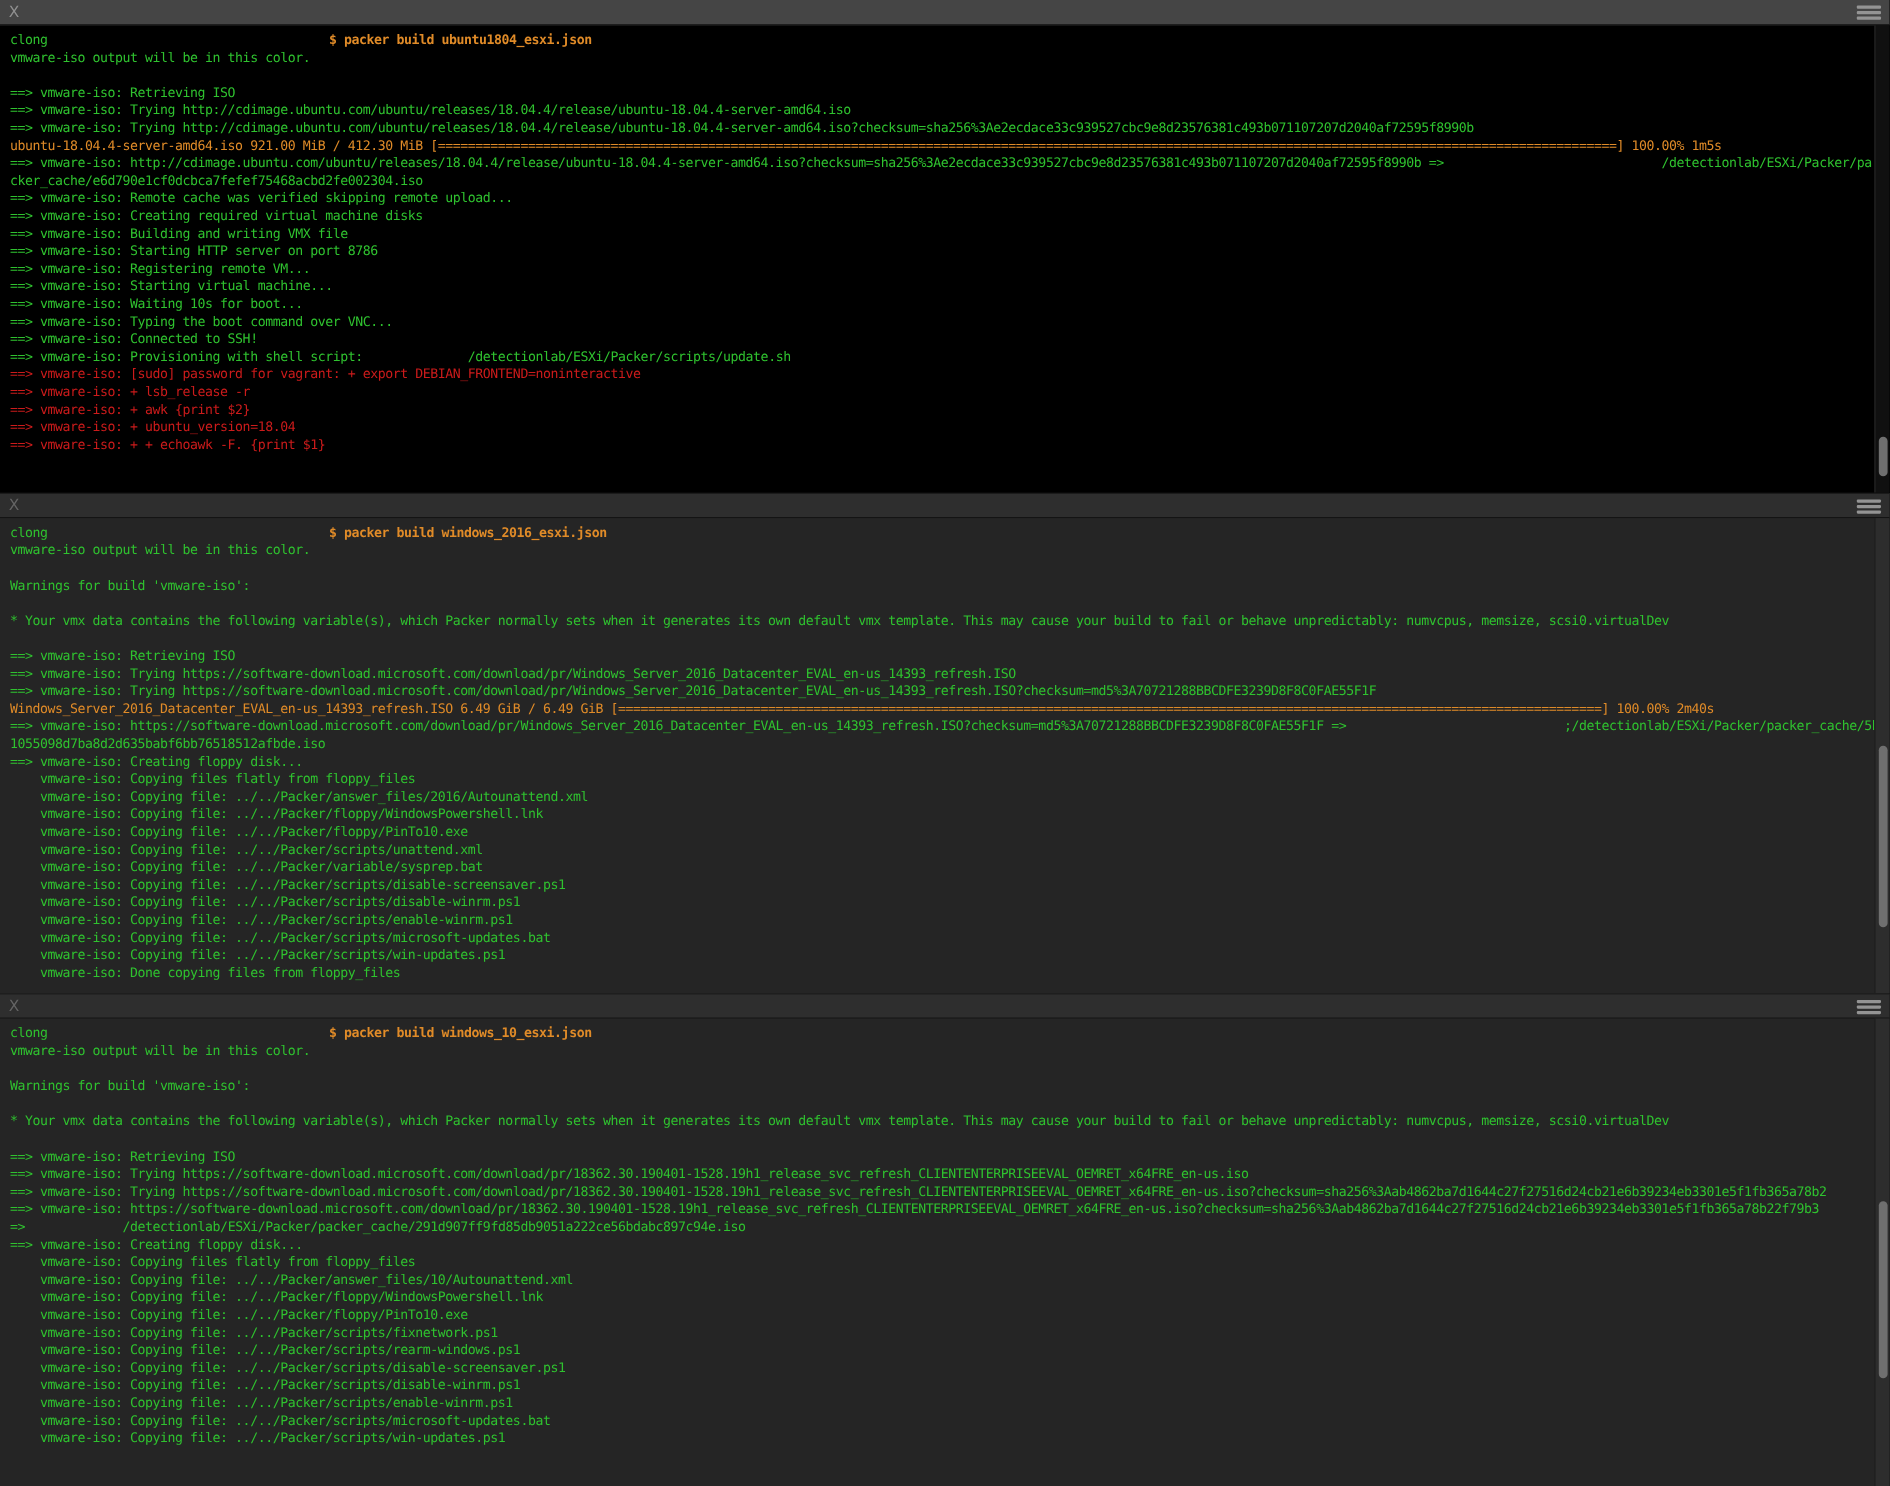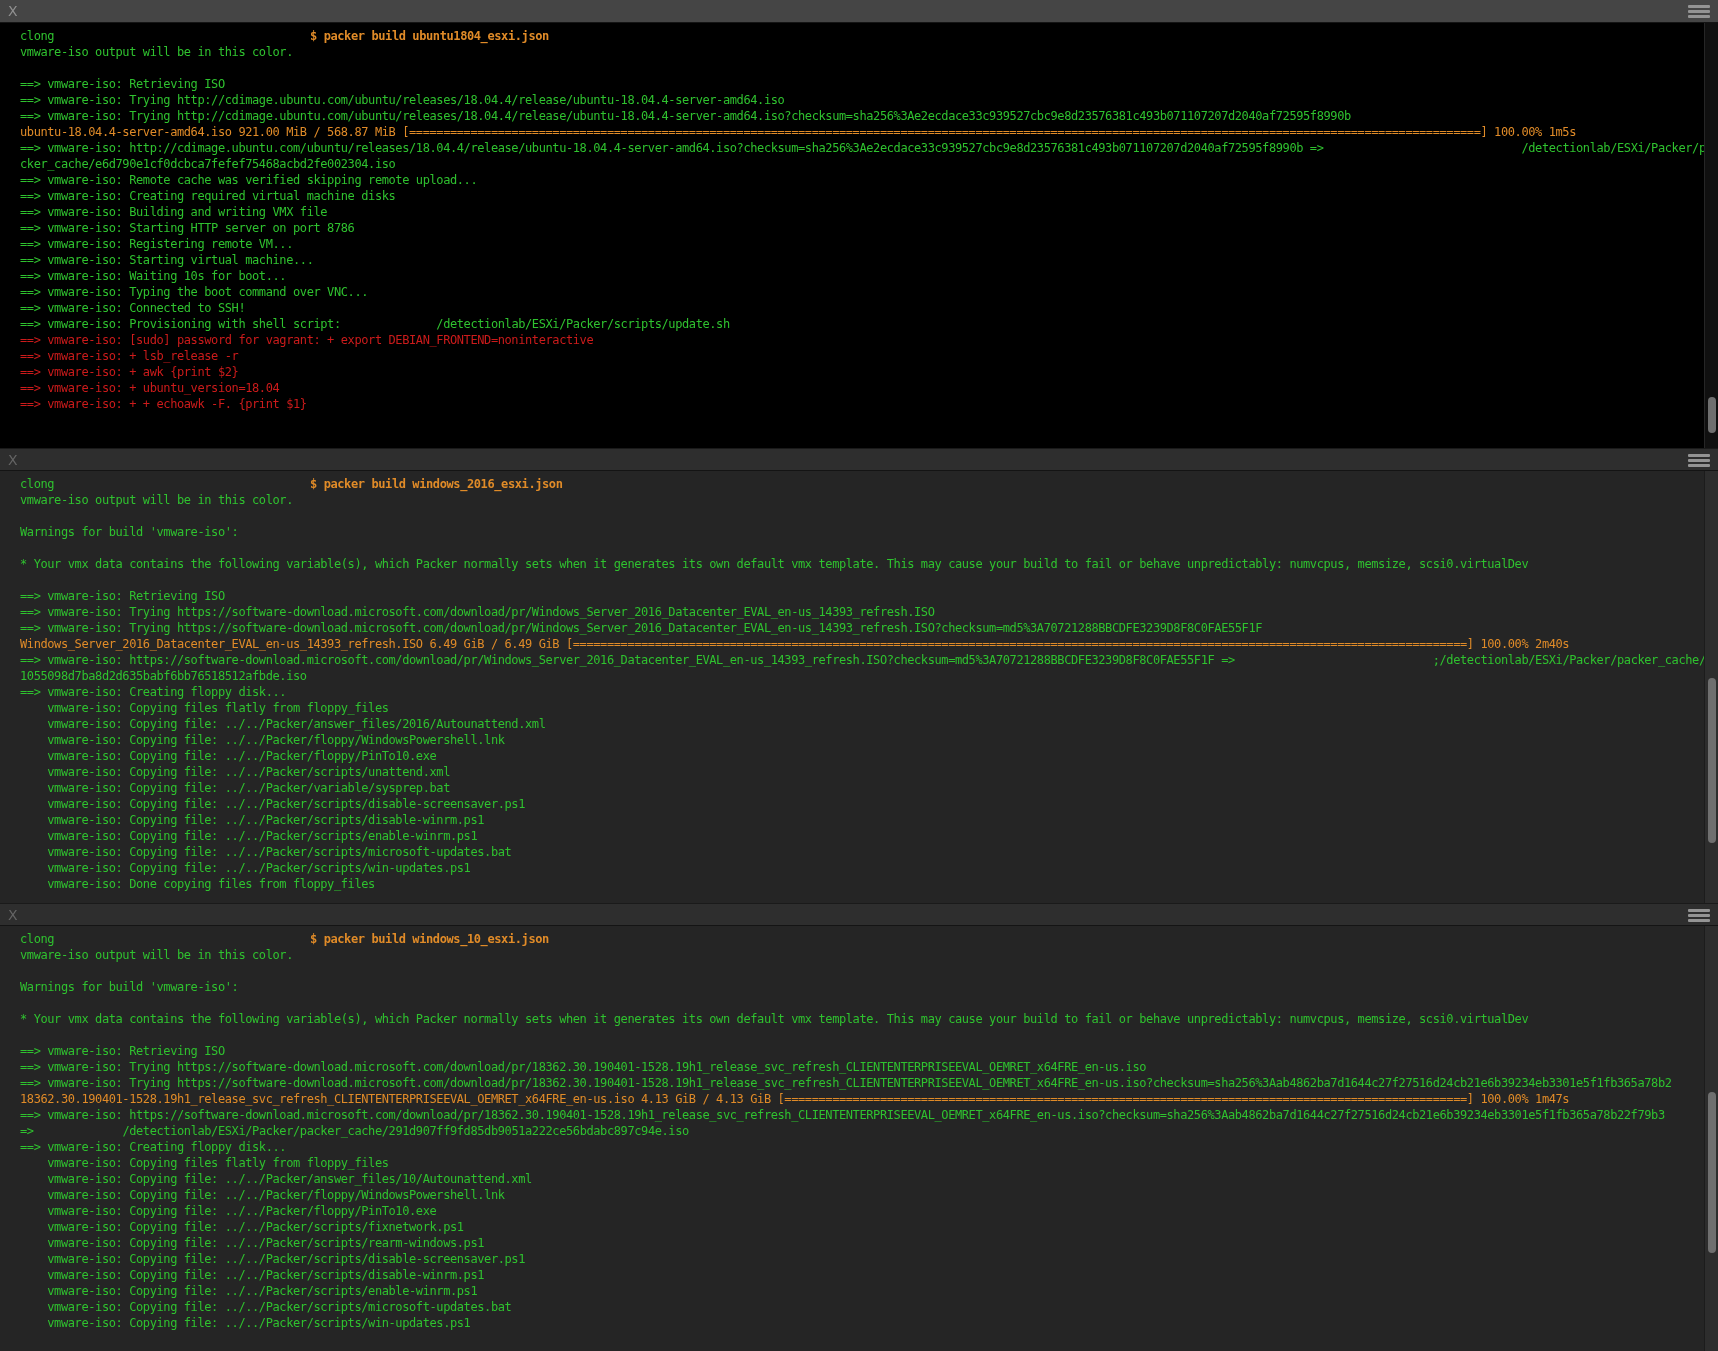--- a/index.html
+++ b/index.html
@@ -19,21 +19,21 @@
   .pane-3{height:448px;background:var(--pane-bg);}
   .titlebar{height:23px;display:flex;align-items:center;background:var(--title-bg);
     border-top:1px solid #1a1a1a;border-bottom:1px solid #141414;position:relative;}
   .pane--active .titlebar{background:var(--title-active-bg);border-top:none;}
   .x-icon{margin-left:8px;font-family:"DejaVu Sans","Liberation Sans",sans-serif;
     font-size:14px;line-height:1;color:var(--close-dim);cursor:default;}
   .pane--active .x-icon{color:var(--close-active);}
   .menu-icon{position:absolute;right:8px;top:5px;width:22px;height:13px;}
   .menu-icon i{display:block;height:3px;margin-bottom:2px;background:var(--menu-color);border-radius:1px;}
   .content{position:absolute;left:0;right:14px;top:23px;bottom:0;
-    padding:5px 2px 0 20px;overflow:hidden;}
+    padding:5px 2px 0 9px;overflow:hidden;}
   .tline{white-space:pre;font-size:12px;line-height:16px;letter-spacing:-0.4px;position:relative;}
   .c-g{color:var(--green);}
   .c-o{color:var(--orange);}
   .c-r{color:var(--red);}
   .cmd{position:absolute;left:290px;top:0;font-weight:bold;}
   .scroll-track{position:absolute;right:0;top:23px;bottom:0;width:14px;
     background:var(--track-light);border-left:1px solid #1c1c1c;}
   .pane--active .scroll-track{background:var(--track-dark);border-left:1px solid #262626;}
   .scroll-thumb{position:absolute;left:3px;width:8px;background:var(--thumb);border-radius:4px;}
 </style>
@@ -49,21 +49,21 @@
         <i></i>
       </span>
   </header>
   <div class="content">
       <div class="tline"><span class="c-g">clong</span><span class="c-o cmd">$ packer build ubuntu1804_esxi.json</span></div>
       <div class="tline"><span class="c-g">vmware-iso output will be in this color.</span></div>
       <div class="tline">&nbsp;</div>
       <div class="tline"><span class="c-g">==&gt; vmware-iso: Retrieving ISO</span></div>
       <div class="tline"><span class="c-g">==&gt; vmware-iso: Trying http://cdimage.ubuntu.com/ubuntu/releases/18.04.4/release/ubuntu-18.04.4-server-amd64.iso</span></div>
       <div class="tline"><span class="c-g">==&gt; vmware-iso: Trying http://cdimage.ubuntu.com/ubuntu/releases/18.04.4/release/ubuntu-18.04.4-server-amd64.iso?checksum=sha256%3Ae2ecdace33c939527cbc9e8d23576381c493b071107207d2040af72595f8990b</span></div>
-      <div class="tline"><span class="c-o">ubuntu-18.04.4-server-amd64.iso 921.00 MiB / 568.87 MiB [=============================================================================================================================================================] 100.00% 1m5s</span></div>
+      <div class="tline"><span class="c-o">ubuntu-18.04.4-server-amd64.iso 921.00 MiB / 412.30 MiB [=============================================================================================================================================================] 100.00% 1m5s</span></div>
       <div class="tline"><span class="c-g">==&gt; vmware-iso: http://cdimage.ubuntu.com/ubuntu/releases/18.04.4/release/ubuntu-18.04.4-server-amd64.iso?checksum=sha256%3Ae2ecdace33c939527cbc9e8d23576381c493b071107207d2040af72595f8990b =&gt;</span><span>                             </span><span class="c-g">/detectionlab/ESXi/Packer/pa</span></div>
       <div class="tline"><span class="c-g">cker_cache/e6d790e1cf0dcbca7fefef75468acbd2fe002304.iso</span></div>
       <div class="tline"><span class="c-g">==&gt; vmware-iso: Remote cache was verified skipping remote upload...</span></div>
       <div class="tline"><span class="c-g">==&gt; vmware-iso: Creating required virtual machine disks</span></div>
       <div class="tline"><span class="c-g">==&gt; vmware-iso: Building and writing VMX file</span></div>
       <div class="tline"><span class="c-g">==&gt; vmware-iso: Starting HTTP server on port 8786</span></div>
       <div class="tline"><span class="c-g">==&gt; vmware-iso: Registering remote VM...</span></div>
       <div class="tline"><span class="c-g">==&gt; vmware-iso: Starting virtual machine...</span></div>
       <div class="tline"><span class="c-g">==&gt; vmware-iso: Waiting 10s for boot...</span></div>
       <div class="tline"><span class="c-g">==&gt; vmware-iso: Typing the boot command over VNC...</span></div>
@@ -135,21 +135,20 @@
       <div class="tline"><span class="c-g">clong</span><span class="c-o cmd">$ packer build windows_10_esxi.json</span></div>
       <div class="tline"><span class="c-g">vmware-iso output will be in this color.</span></div>
       <div class="tline">&nbsp;</div>
       <div class="tline"><span class="c-g">Warnings for build 'vmware-iso':</span></div>
       <div class="tline">&nbsp;</div>
       <div class="tline"><span class="c-g">* Your vmx data contains the following variable(s), which Packer normally sets when it generates its own default vmx template. This may cause your build to fail or behave unpredictably: numvcpus, memsize, scsi0.virtualDev</span></div>
       <div class="tline">&nbsp;</div>
       <div class="tline"><span class="c-g">==&gt; vmware-iso: Retrieving ISO</span></div>
       <div class="tline"><span class="c-g">==&gt; vmware-iso: Trying https://software-download.microsoft.com/download/pr/18362.30.190401-1528.19h1_release_svc_refresh_CLIENTENTERPRISEEVAL_OEMRET_x64FRE_en-us.iso</span></div>
       <div class="tline"><span class="c-g">==&gt; vmware-iso: Trying https://software-download.microsoft.com/download/pr/18362.30.190401-1528.19h1_release_svc_refresh_CLIENTENTERPRISEEVAL_OEMRET_x64FRE_en-us.iso?checksum=sha256%3Aab4862ba7d1644c27f27516d24cb21e6b39234eb3301e5f1fb365a78b2</span></div>
-      <div class="tline"><span class="c-o">18362.30.190401-1528.19h1_release_svc_refresh_CLIENTENTERPRISEEVAL_OEMRET_x64FRE_en-us.iso 4.13 GiB / 4.13 GiB [====================================================================================================] 100.00% 1m47s</span></div>
       <div class="tline"><span class="c-g">==&gt; vmware-iso: https://software-download.microsoft.com/download/pr/18362.30.190401-1528.19h1_release_svc_refresh_CLIENTENTERPRISEEVAL_OEMRET_x64FRE_en-us.iso?checksum=sha256%3Aab4862ba7d1644c27f27516d24cb21e6b39234eb3301e5f1fb365a78b22f79b3</span></div>
       <div class="tline"><span class="c-g">=&gt;</span><span>             </span><span class="c-g">/detectionlab/ESXi/Packer/packer_cache/291d907ff9fd85db9051a222ce56bdabc897c94e.iso</span></div>
       <div class="tline"><span class="c-g">==&gt; vmware-iso: Creating floppy disk...</span></div>
       <div class="tline"><span class="c-g">    vmware-iso: Copying files flatly from floppy_files</span></div>
       <div class="tline"><span class="c-g">    vmware-iso: Copying file: ../../Packer/answer_files/10/Autounattend.xml</span></div>
       <div class="tline"><span class="c-g">    vmware-iso: Copying file: ../../Packer/floppy/WindowsPowershell.lnk</span></div>
       <div class="tline"><span class="c-g">    vmware-iso: Copying file: ../../Packer/floppy/PinTo10.exe</span></div>
       <div class="tline"><span class="c-g">    vmware-iso: Copying file: ../../Packer/scripts/fixnetwork.ps1</span></div>
       <div class="tline"><span class="c-g">    vmware-iso: Copying file: ../../Packer/scripts/rearm-windows.ps1</span></div>
       <div class="tline"><span class="c-g">    vmware-iso: Copying file: ../../Packer/scripts/disable-screensaver.ps1</span></div>

